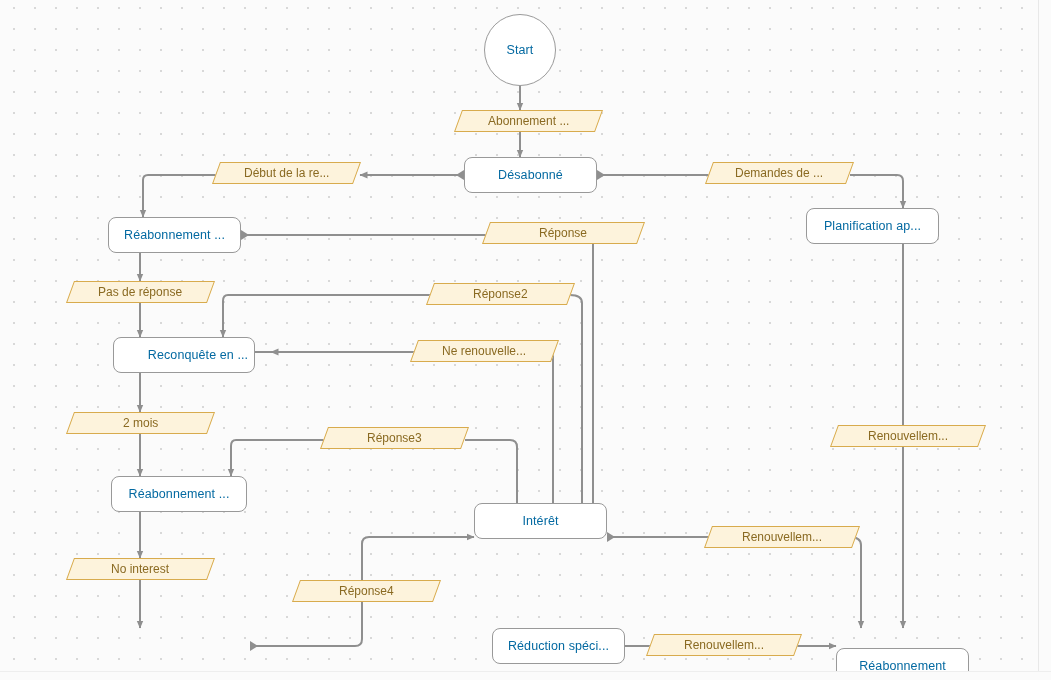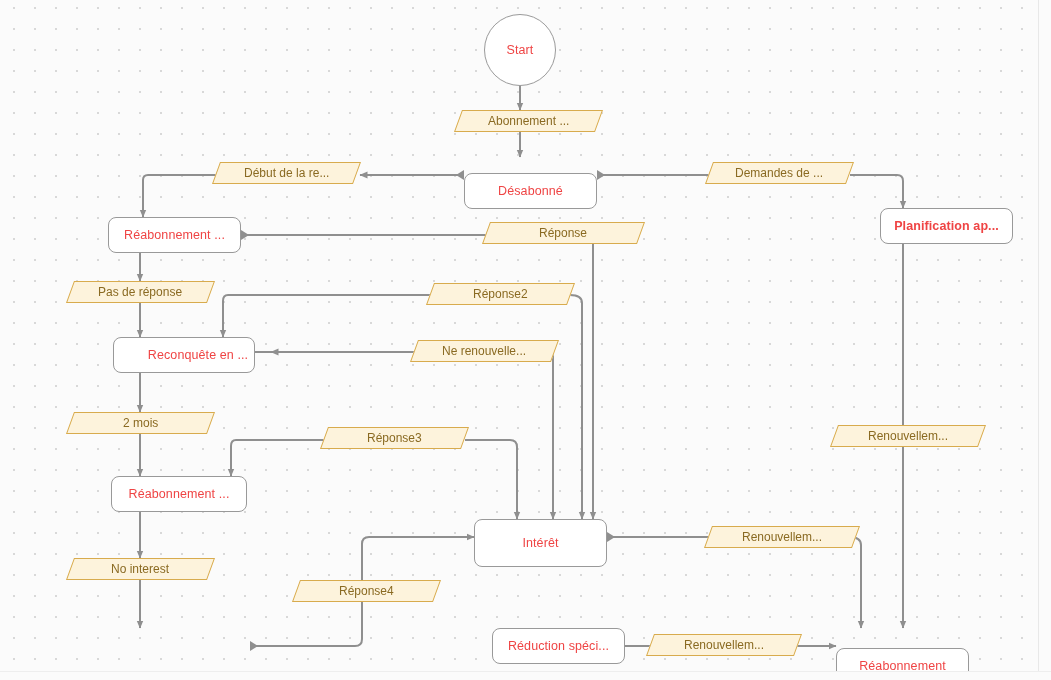--- a/index.html
+++ b/index.html
@@ -29,21 +29,21 @@
   .node {
     position: absolute;
     box-sizing: border-box;
     background: #ffffff;
     border: 1px solid #999999;
     border-radius: 8px;
     display: flex;
     align-items: center;
     justify-content: center;
     font-size: 12.5px;
-    color: #ef4444;
+    color: #0369a1;
     letter-spacing: .1px;
     white-space: nowrap;
   }
   .node.start {
     border-radius: 50%;
     border: 1px solid #9a9a9a;
   }
   .edge-label {
     position: absolute;
     box-sizing: border-box;
@@ -151,41 +151,41 @@
       <path d="M607,532 L615,537 L607,542 z"></path>
       <path d="M250,641 L258,646 L250,651 z"></path>
       <path d="M606,641 L614,646 L606,651 z"></path>
     </g>
   </svg>
 
   <div class="node start" style="left:484px; top:14px; width:72px; height:72px;">
     <span>Start</span>
   </div>
 
-  <div class="node" style="left:464px; top:157px; width:133px; height:36px;margin-top:16px;">
+  <div class="node" style="left:464px; top:157px; width:133px; height:36px;">
     <span>Désabonné</span>
   </div>
 
   <div class="node" style="left:108px; top:217px; width:133px; height:36px;">
     <span>Réabonnement ...</span>
   </div>
 
-  <div class="node" style="left:880px; top:208px; width:133px; height:36px;font-weight:bold;">
+  <div class="node" style="left:806px; top:208px; width:133px; height:36px;">
     <span>Planification ap...</span>
   </div>
 
   <div class="node" style="left:113px; top:337px; width:142px; height:36px;padding-left:28px;">
     <span>Reconquête en ...</span>
   </div>
 
   <div class="node" style="left:111px; top:476px; width:136px; height:36px;">
     <span>Réabonnement ...</span>
   </div>
 
-  <div class="node" style="left:474px; top:519px; width:133px; height:48px;">
+  <div class="node" style="left:474px; top:503px; width:133px; height:36px;">
     <span>Intérêt</span>
   </div>
 
 
   <div class="node" style="left:492px; top:628px; width:133px; height:36px;">
     <span>Réduction spéci...</span>
   </div>
 
   <div class="node" style="left:836px; top:628px; width:133px; height:36px;margin-top:20px;">
     <span>Réabonnement</span>

